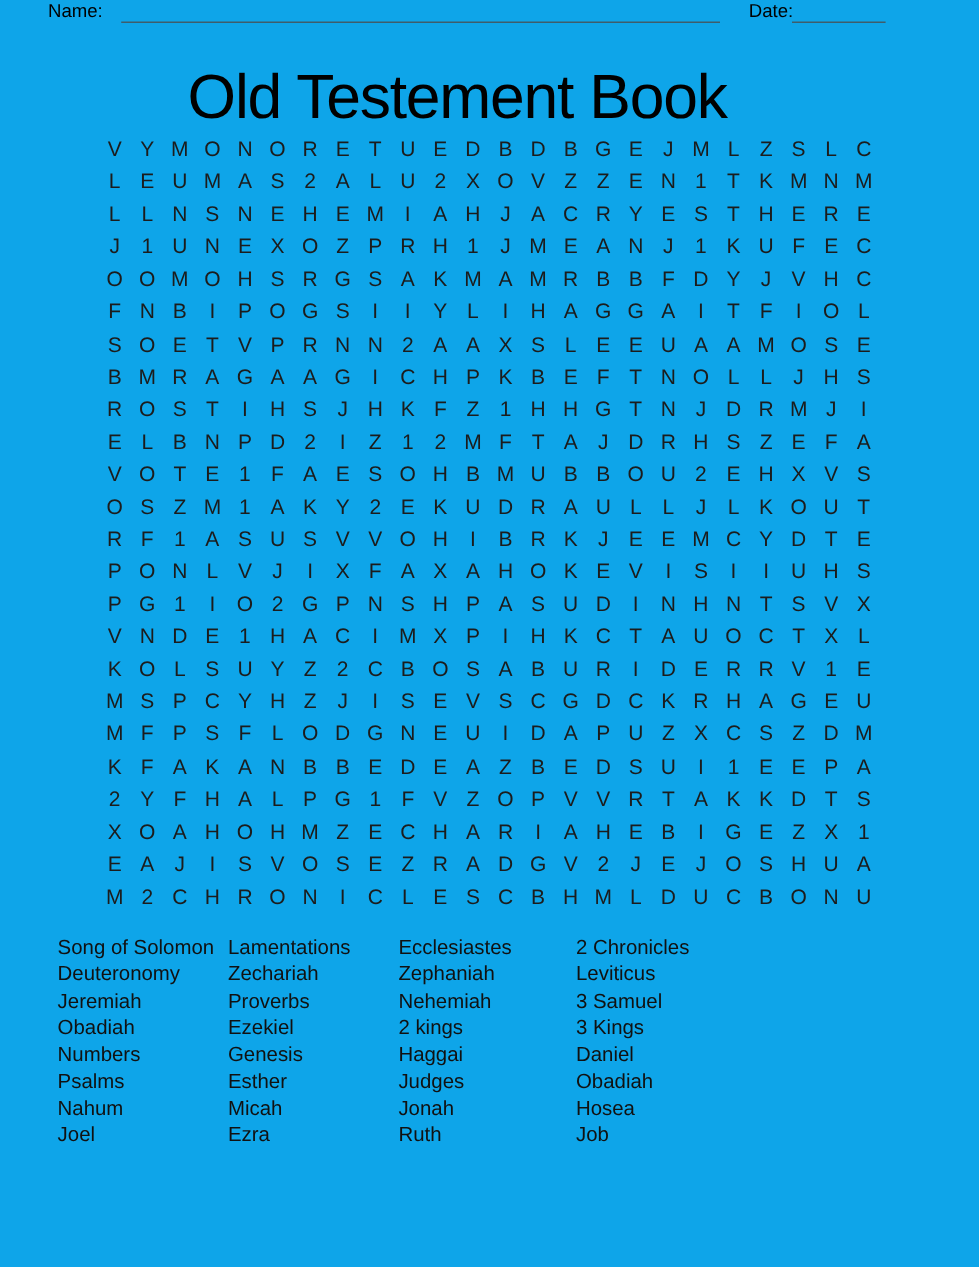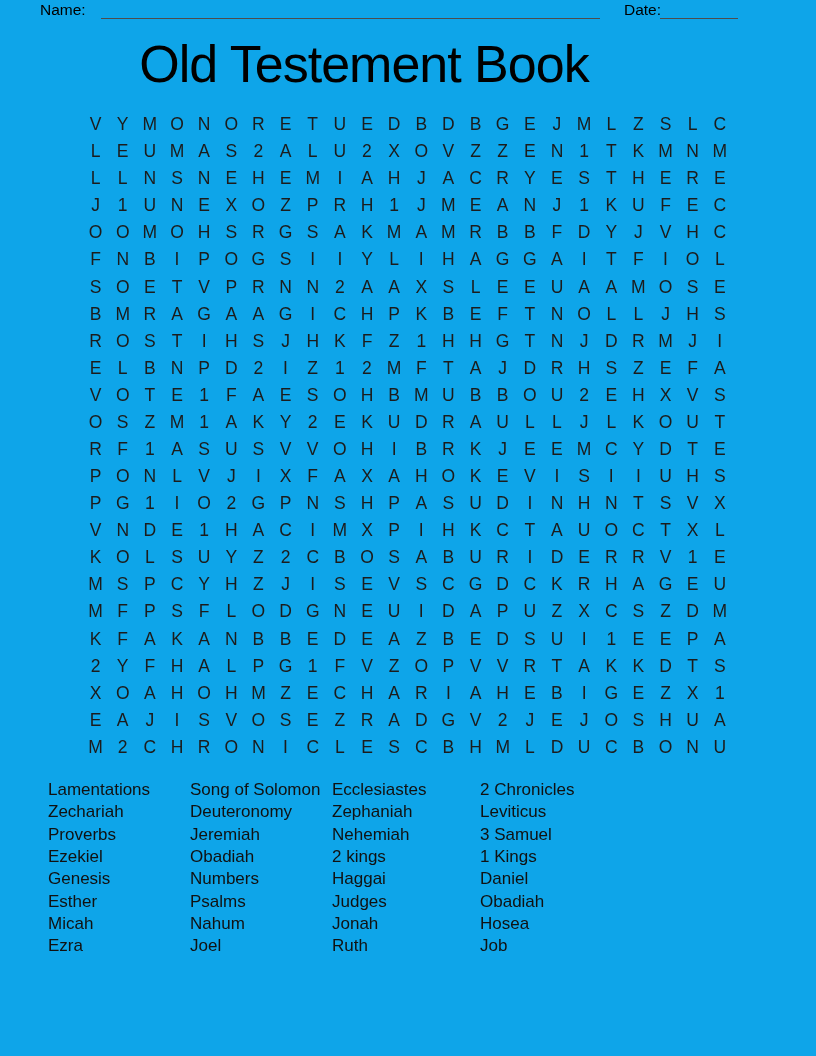--- a/index.html
+++ b/index.html
@@ -49,21 +49,21 @@
     height: 18px;
     border-bottom: 1.6px solid #4d4d4d;
   }
 
   
   .title {
     position: absolute;
     top: 36px;
     left: 0;
     width: 728px;
-    margin: 0;
+    margin: 17px;
     text-align: center;
     font-family: "Liberation Sans", sans-serif;
     font-weight: 400;
     font-size: 52px;
     line-height: 56px;
     letter-spacing: -1px;
     color: #000000;
   }
 
   
@@ -696,54 +696,54 @@
       <span class="grid-cell">U</span>
       <span class="grid-cell">C</span>
       <span class="grid-cell">B</span>
       <span class="grid-cell">O</span>
       <span class="grid-cell">N</span>
       <span class="grid-cell">U</span>
     </div>
 
   <div class="word-list" id="word-list">
       <div class="word-column">
+        <div class="word-item">Song of Solomon</div>
+        <div class="word-item">Deuteronomy</div>
+        <div class="word-item">Jeremiah</div>
+        <div class="word-item">Obadiah</div>
+        <div class="word-item">Numbers</div>
+        <div class="word-item">Psalms</div>
+        <div class="word-item">Nahum</div>
+        <div class="word-item">Joel</div>
+      </div>
+      <div class="word-column">
         <div class="word-item">Lamentations</div>
         <div class="word-item">Zechariah</div>
         <div class="word-item">Proverbs</div>
         <div class="word-item">Ezekiel</div>
         <div class="word-item">Genesis</div>
         <div class="word-item">Esther</div>
         <div class="word-item">Micah</div>
         <div class="word-item">Ezra</div>
-      </div>
-      <div class="word-column">
-        <div class="word-item">Song of Solomon</div>
-        <div class="word-item">Deuteronomy</div>
-        <div class="word-item">Jeremiah</div>
-        <div class="word-item">Obadiah</div>
-        <div class="word-item">Numbers</div>
-        <div class="word-item">Psalms</div>
-        <div class="word-item">Nahum</div>
-        <div class="word-item">Joel</div>
       </div>
       <div class="word-column">
         <div class="word-item">Ecclesiastes</div>
         <div class="word-item">Zephaniah</div>
         <div class="word-item">Nehemiah</div>
         <div class="word-item">2 kings</div>
         <div class="word-item">Haggai</div>
         <div class="word-item">Judges</div>
         <div class="word-item">Jonah</div>
         <div class="word-item">Ruth</div>
       </div>
       <div class="word-column">
         <div class="word-item">2 Chronicles</div>
         <div class="word-item">Leviticus</div>
         <div class="word-item">3 Samuel</div>
-        <div class="word-item">1 Kings</div>
+        <div class="word-item">3 Kings</div>
         <div class="word-item">Daniel</div>
         <div class="word-item">Obadiah</div>
         <div class="word-item">Hosea</div>
         <div class="word-item">Job</div>
       </div>
     </div>
 
 </div>
 
 </body></html>

